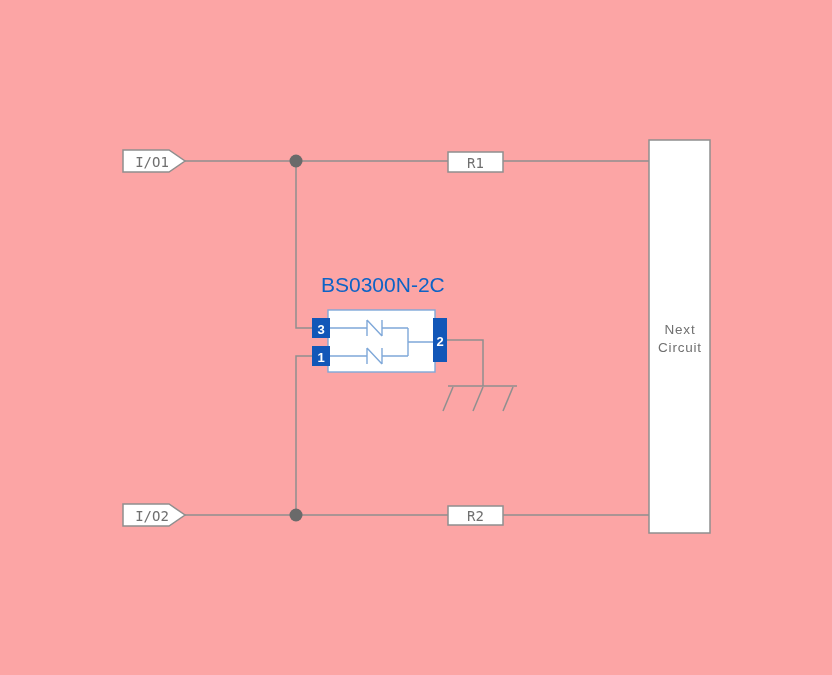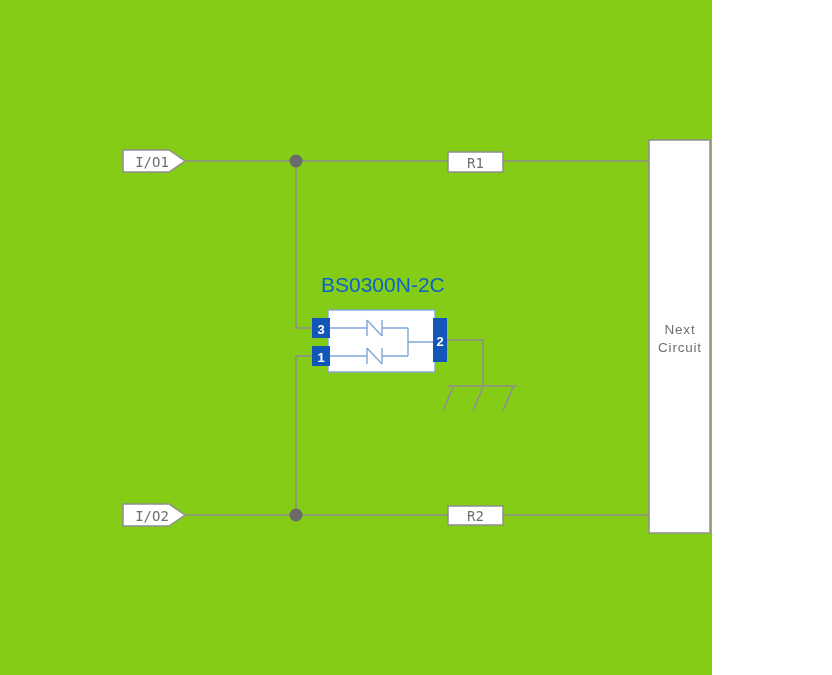--- a/index.html
+++ b/index.html
@@ -1,20 +1,20 @@
 <!DOCTYPE html>
 <html><head>
 <meta charset="utf-8">
 <style>
   html, body { margin: 0; padding: 0; background: #ffffff; }
   .canvas {
     position: relative;
-    width: 712px;
+    width: 832px;
     height: 675px;
-    background: #84cc16;
+    background: #fca5a5;
     font-family: "Liberation Sans", sans-serif;
     overflow: hidden;
   }
   svg { display: block; }
 
   .wire   { stroke: #8f8f8f; stroke-width: 1.5; fill: none; }
   .shape  { fill: #ffffff; stroke: #8f8f8f; stroke-width: 1.5; }
   .dot    { fill: #6a6a6a; stroke: none; }
 
   .comp-body   { fill: #ffffff; stroke: #7fa8d9; stroke-width: 1.4; }

